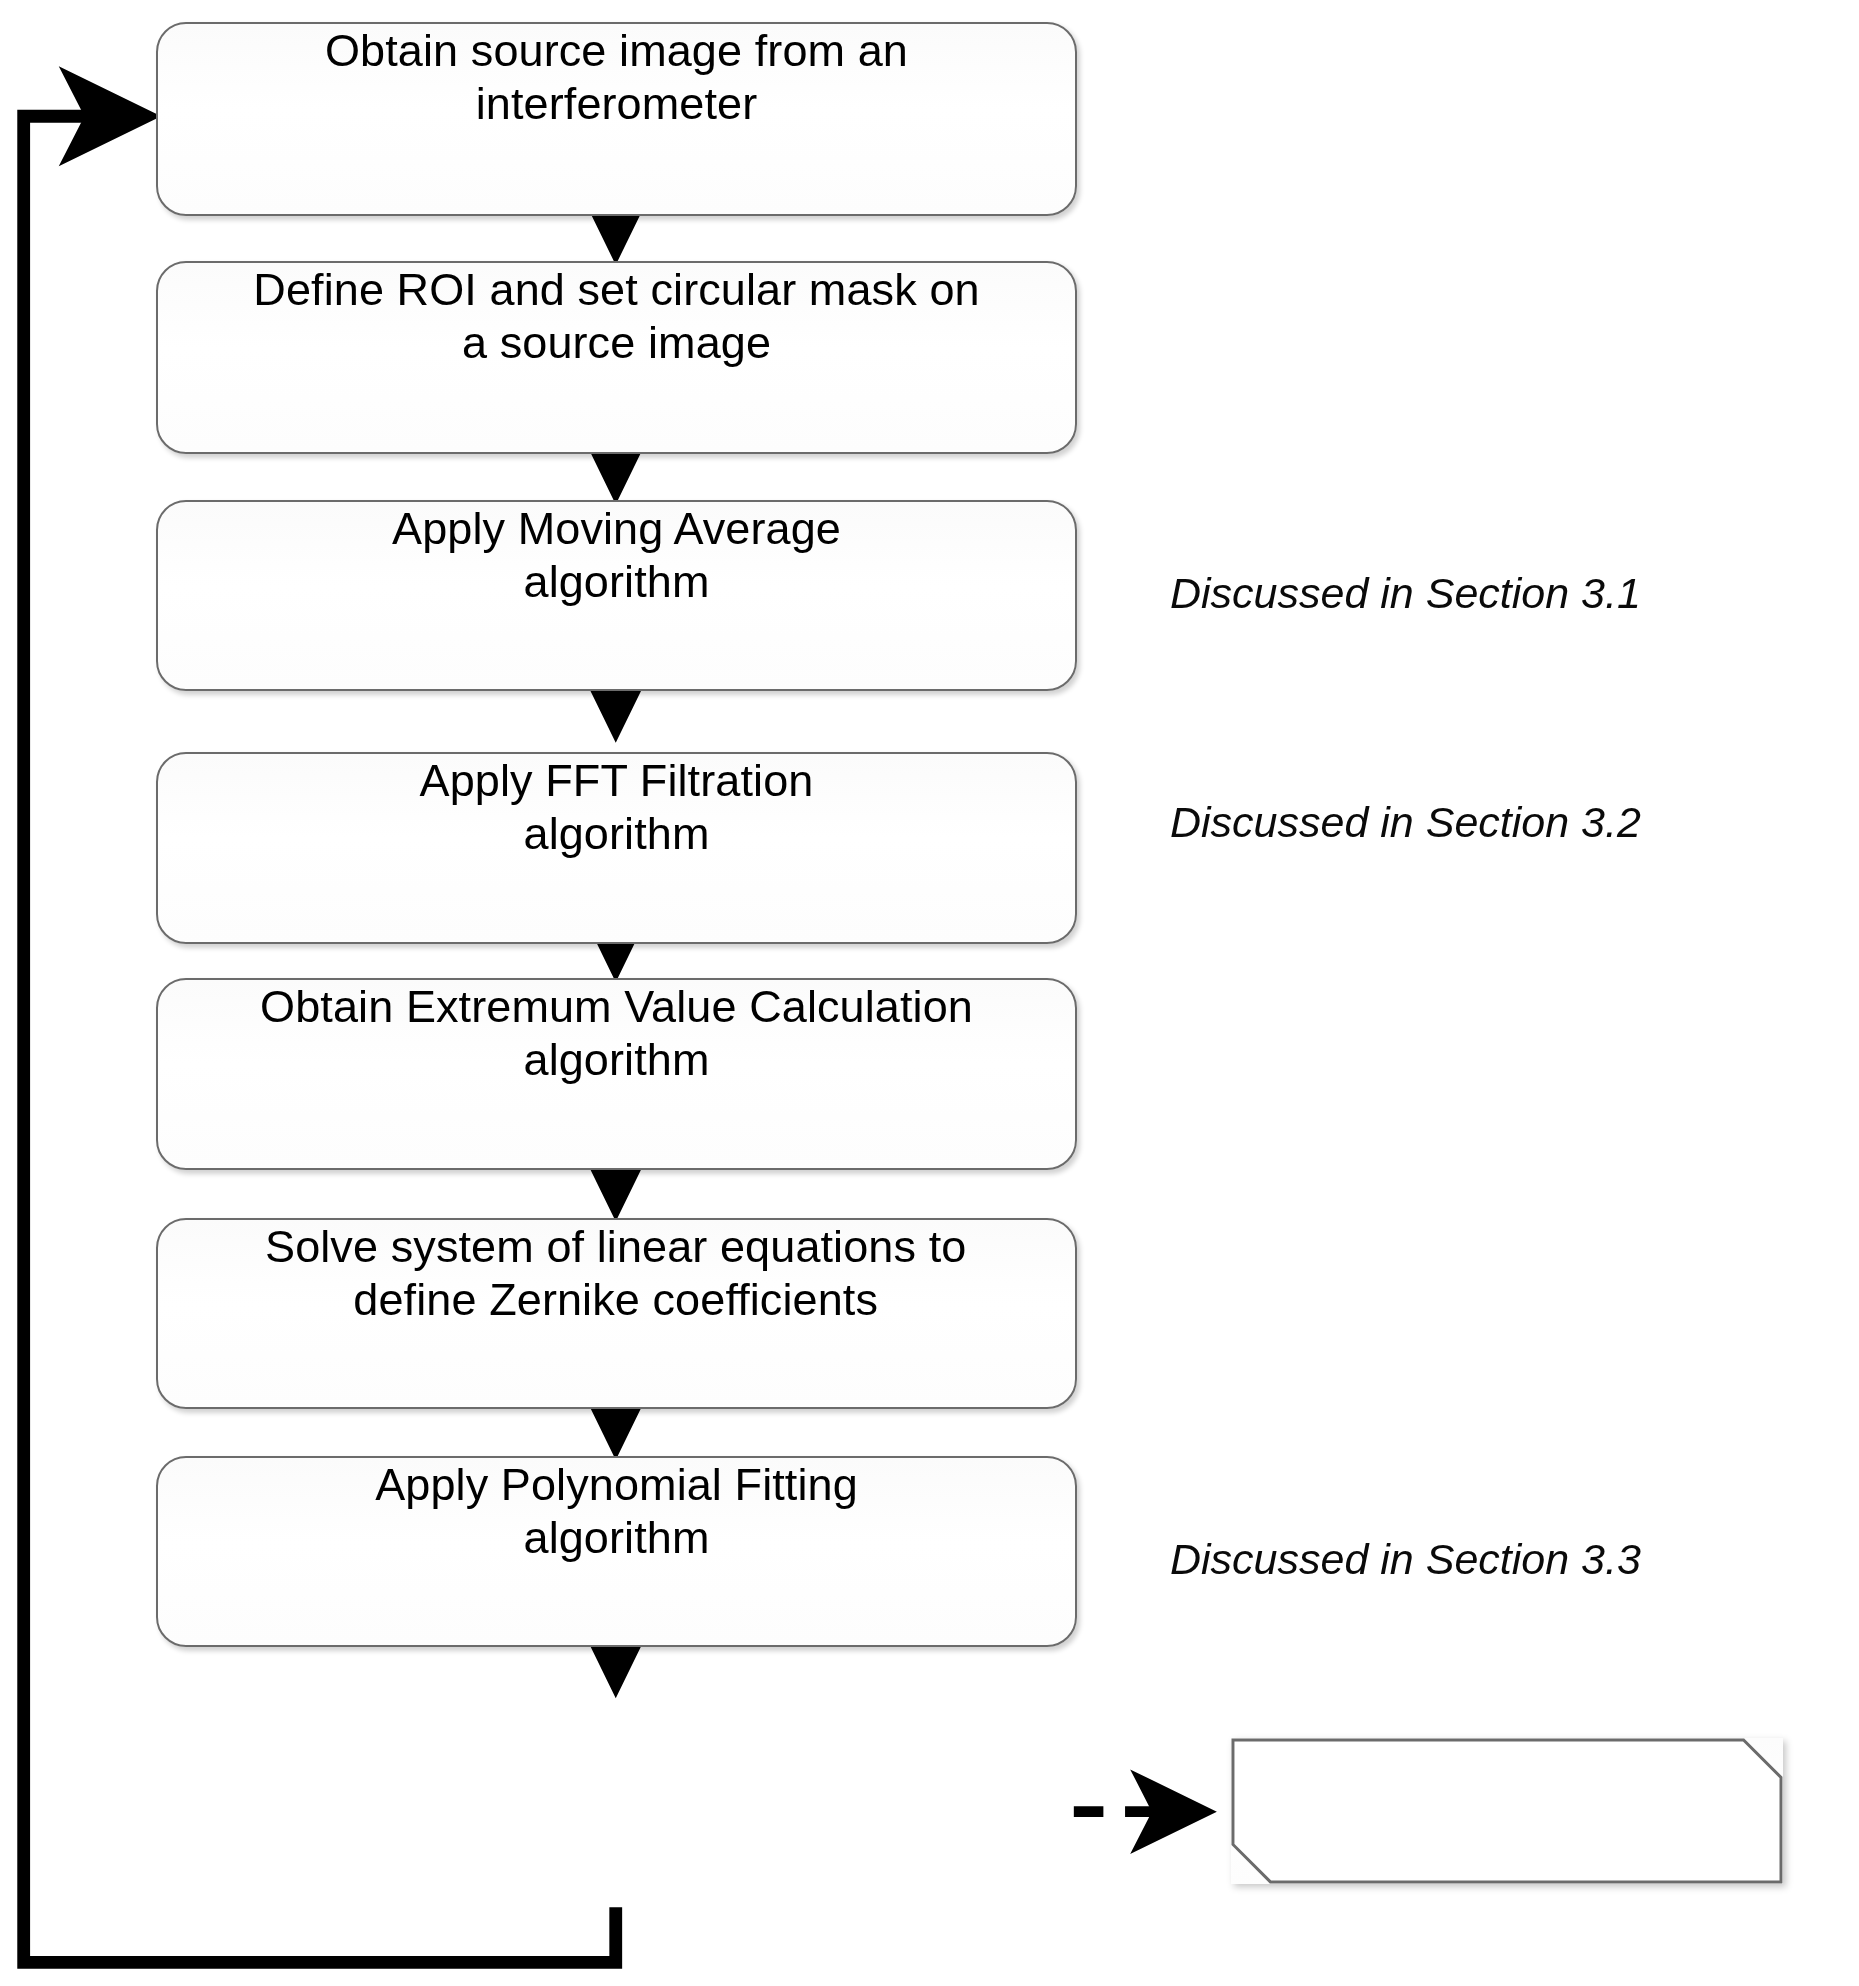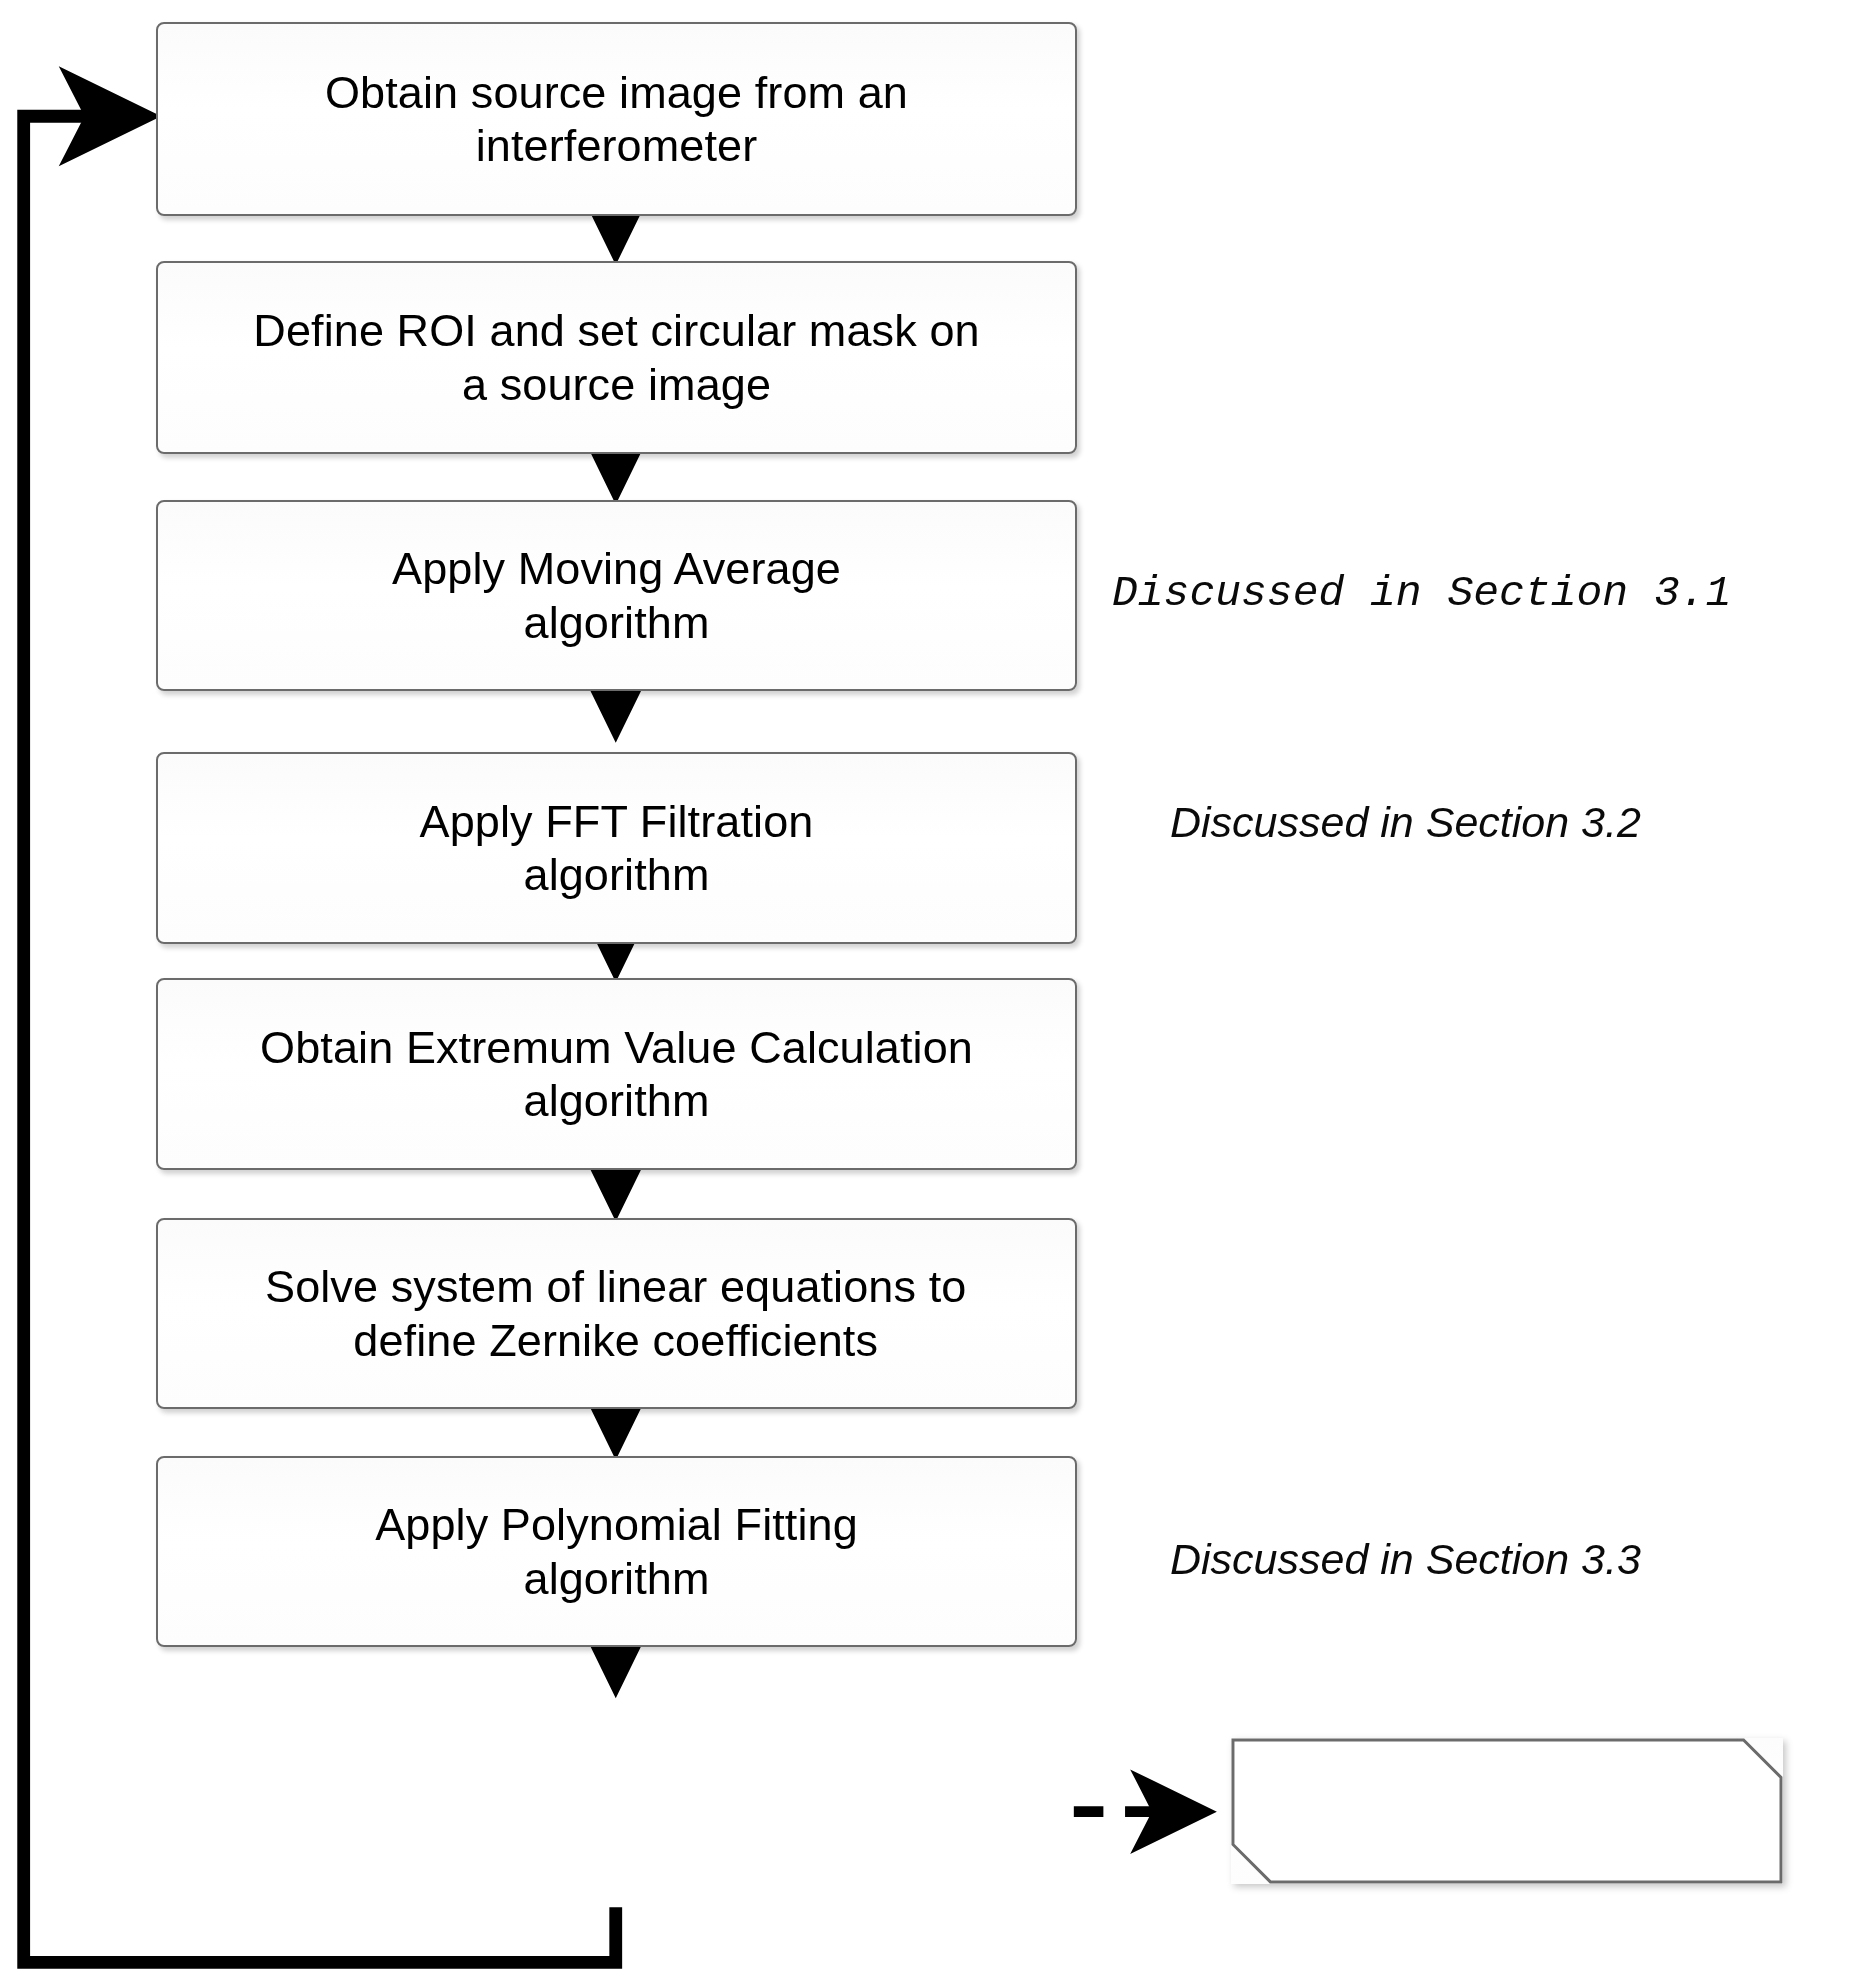--- a/index.html
+++ b/index.html
@@ -22,25 +22,25 @@
     left: 0;
     top: 0;
     width: 1860px;
     height: 1987px;
     pointer-events: none;
   }
   .node {
     position: absolute;
     box-sizing: border-box;
     border: 2px solid #6b6b6b;
-    border-radius: 8px;
+    border-radius: 30px;
     background: linear-gradient(180deg, #fbfbfb 0%, #ffffff 45%, #fdfdfd 100%);
     box-shadow: 3px 3.9px 4.9px rgba(0,0,0,0.18);
     display: flex;
-    align-items: center;
+    align-items: flex-start;
     justify-content: center;
     text-align: center;
     color: #000000;
     font-size: 45px;
     line-height: 1.18;
     padding: 0 25.6px;
     letter-spacing: 0.1px;
   }
   .node-text {
     display: block;
@@ -158,20 +158,20 @@
 algorithm</span>
   </div>
 
 
   <div class="data-shape" style="left:1231px; top:1738px; width:552px; height:146px;">
     <svg class="frame" viewBox="0 0 560 148" preserveAspectRatio="none" xmlns="http://www.w3.org/2000/svg">
       <path d="M2,2 L520,2 L558,40 L558,146 L40,146 L2,108 Z" fill="#ffffff" stroke="#6b6b6b" stroke-width="3"></path>
     </svg>
   </div>
 
-  <div class="note" style="left:1112px; top:569px;font-family:Liberation Mono, monospace;">Discussed in Section 3.1</div>
+  <div class="note" style="left:1170px; top:569px;">Discussed in Section 3.1</div>
 
   <div class="note" style="left:1170px; top:798px;">Discussed in Section 3.2</div>
 
   <div class="note" style="left:1170px; top:1535px;">Discussed in Section 3.3</div>
 
 </div>
 
 
 </body></html>

